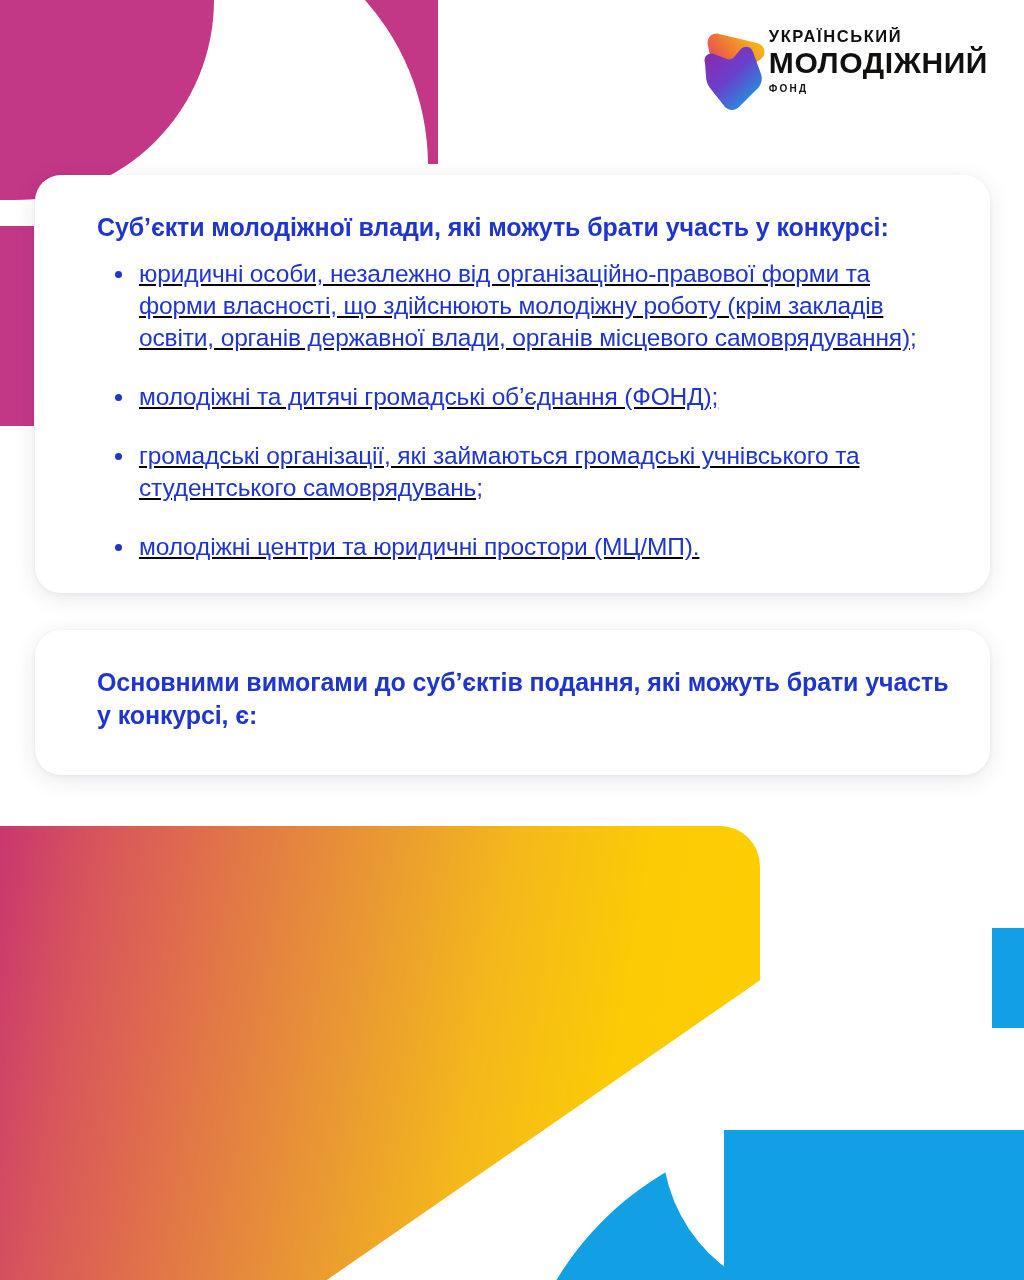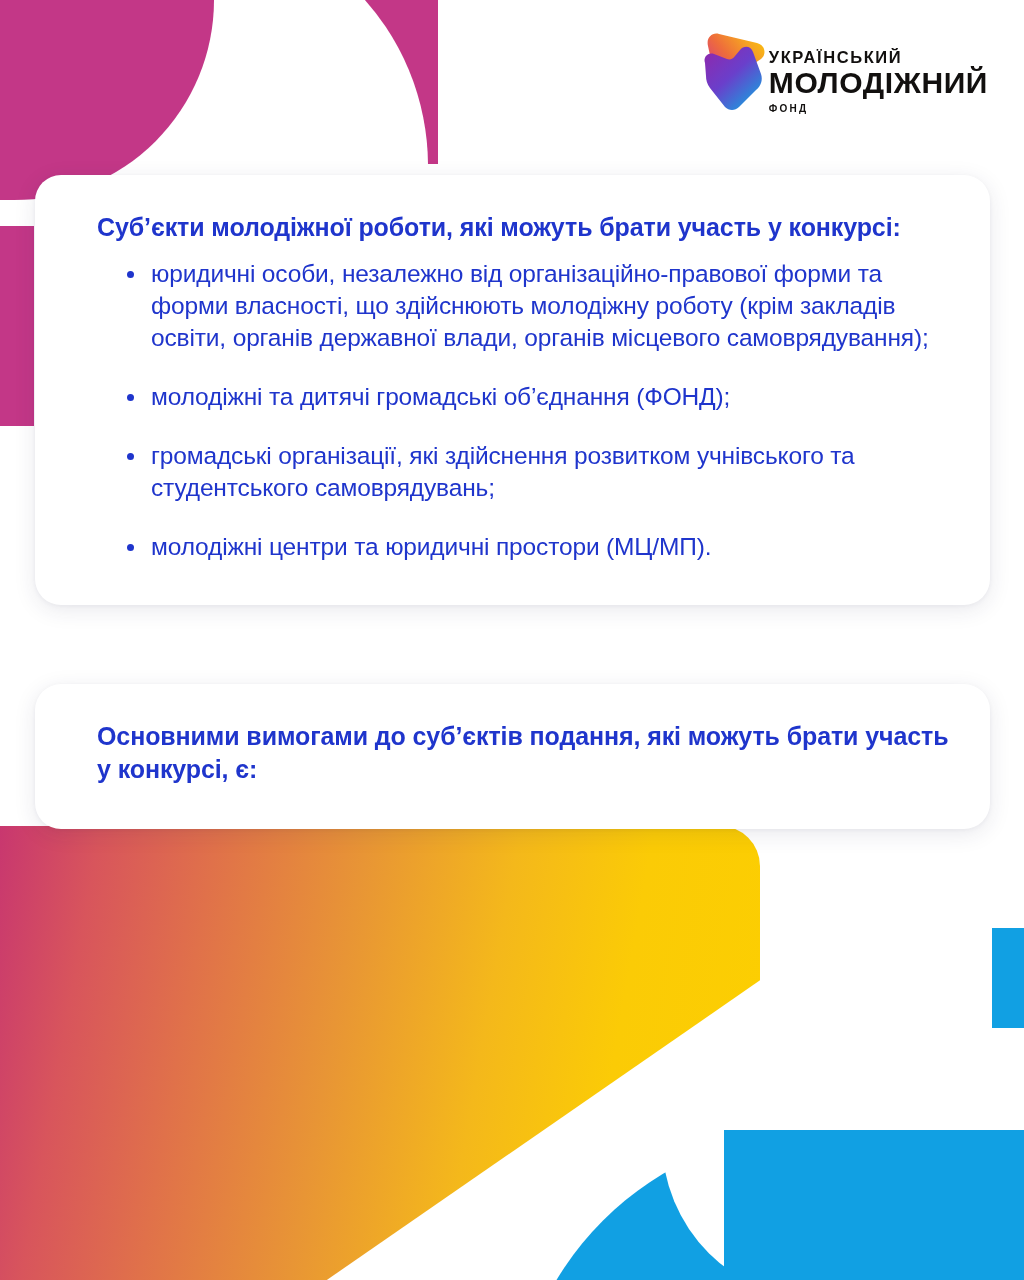--- a/index.html
+++ b/index.html
@@ -136,21 +136,21 @@
     height: 150px;
     background: #11A0E3;
   }
 
   
   .logo {
     position: absolute;
     right: 36px;
     top: 28px;
     display: flex;
-    align-items: flex-end;
+    align-items: flex-start;
     z-index: 5;
   }
   .logo-mark {
     width: 70px;
     height: 86px;
     flex: 0 0 auto;
   }
   .logo-text {
     display: flex;
     flex-direction: column;
@@ -181,36 +181,37 @@
     width: 955px;
     background: #FFFFFF;
     border-radius: 26px;
     box-sizing: border-box;
     padding: 36px 40px 30px 32px;
     box-shadow: 0 5px 22px rgba(40, 40, 80, 0.10),
                 0 1px 4px rgba(40, 40, 80, 0.05);
     z-index: 3;
   }
   .card-1 { top: 175px; }
-  .card-2 { top: 684px; }
+  .card-2 { top: 630px; }
 
   .card-title {
     color: #1F35CC;
     font-size: 25px;
     font-weight: bold;
     line-height: 1.30;
     letter-spacing: -0.1px;
     margin: 0 0 14px 30px;
   }
   .card-2 .card-title { margin-left: 30px; }
 
   .bullet-list {
     list-style: none;
-    margin: 12px;
+    margin: 0;
     padding: 0;
+    text-decoration: underline;
   }
   .bullet-item {
     position: relative;
     color: #1F35CC;
     font-size: 24.5px;
     line-height: 1.31;
     letter-spacing: -0.15px;
     padding-left: 72px;
     margin-bottom: 27px;
   }
@@ -260,33 +261,33 @@
     </svg>
   </span>
   <span class="logo-text">
     <span class="logo-l1">УКРАЇНСЬКИЙ</span>
     <span class="logo-l2">МОЛОДІЖНИЙ</span>
     <span class="logo-l3">ФОНД</span>
   </span>
 </div>
 
 <section class="card card-1">
-  <h2 class="card-title">Суб’єкти молодіжної роботи, які можуть брати участь у конкурсі:</h2>
+  <h2 class="card-title">Суб’єкти молодіжної влади, які можуть брати участь у конкурсі:</h2>
   <ul class="bullet-list">
     <li class="bullet-item">
       <span class="bullet-dot"></span>
       <span>юридичні особи, незалежно від організаційно-правової форми та форми власності, що здійснюють молодіжну роботу (крім закладів освіти, органів державної влади, органів місцевого самоврядування);</span>
     </li>
     <li class="bullet-item">
       <span class="bullet-dot"></span>
       <span>молодіжні та дитячі громадські об’єднання (ФОНД);</span>
     </li>
     <li class="bullet-item">
       <span class="bullet-dot"></span>
-      <span>громадські організації, які здійснення розвитком учнівського та студентського самоврядувань;</span>
+      <span>громадські організації, які займаються громадські учнівського та студентського самоврядувань;</span>
     </li>
     <li class="bullet-item">
       <span class="bullet-dot"></span>
       <span>молодіжні центри та юридичні простори (МЦ/МП).</span>
     </li>
   </ul>
 </section>
 
 <section class="card card-2">
   <h2 class="card-title">Основними вимогами до суб’єктів подання, які можуть брати участь у конкурсі, є:</h2>

